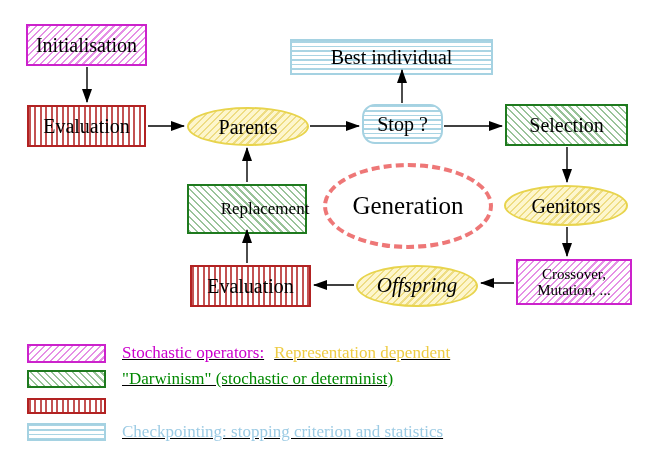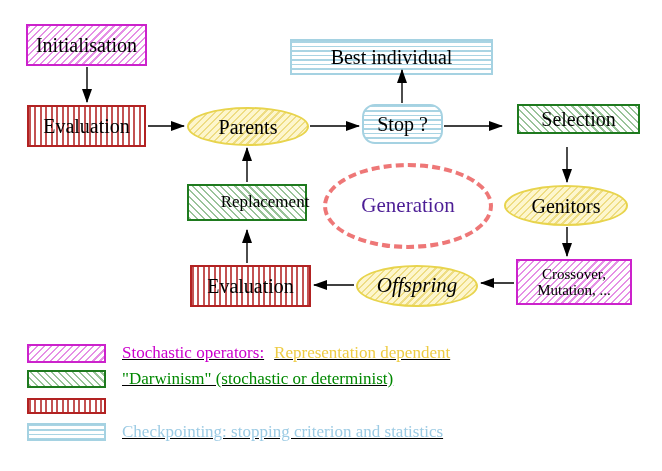--- a/index.html
+++ b/index.html
@@ -33,25 +33,25 @@
     border:2px solid #e8d44d;
     background:#fdf6cd repeating-linear-gradient(135deg, rgba(226,200,70,0.55) 0 1.6px, rgba(255,255,255,0) 1.6px 5px);
   }
   .ellipse{border-radius:50%;}
   
   #n-initialisation{left:26px;top:24px;width:121px;height:42px;font-size:20px;}
   #n-evaluation-top{left:27px;top:105px;width:119px;height:42px;font-size:20px;}
   #n-parents{left:187px;top:107px;width:122px;height:39px;font-size:20px;}
   #n-best-individual{left:290px;top:39px;width:203px;height:36px;font-size:20px;}
   #n-stop{left:362px;top:104px;width:81px;height:40px;font-size:20px;border-radius:13px;}
-  #n-selection{left:505px;top:104px;width:123px;height:30px;font-size:20px;margin-left:12px;}
-  #n-replacement{left:187px;top:184px;width:120px;height:37px;font-size:17px;padding-left:36px;}
+  #n-selection{left:505px;top:104px;width:123px;height:42px;font-size:20px;}
+  #n-replacement{left:187px;top:184px;width:120px;height:50px;font-size:17px;padding-left:36px;}
   #n-generation{
-    left:323px;top:163px;width:170px;height:86px;font-size:21px;
-    border:4px dashed #ee7777;border-radius:50%;color:#4c1d95;box-sizing:border-box;
+    left:323px;top:163px;width:170px;height:86px;font-size:25px;
+    border:4px dashed #ee7777;border-radius:50%;color:#000000;box-sizing:border-box;
   }
   #n-genitors{left:504px;top:185px;width:124px;height:41px;font-size:20px;}
   #n-evaluation-bottom{left:190px;top:265px;width:121px;height:42px;font-size:20px;}
   #n-offspring{left:356px;top:265px;width:122px;height:42px;font-size:21px;font-style:italic;}
   #n-crossover{left:516px;top:259px;width:116px;height:46px;font-size:15px;flex-direction:column;}
   
   #edges{position:absolute;left:0;top:0;width:662px;height:471px;pointer-events:none;}
   #edges line{stroke:#000;stroke-width:1.4;}
   
   .legend-row{position:absolute;left:27px;display:flex;align-items:center;height:22px;}

